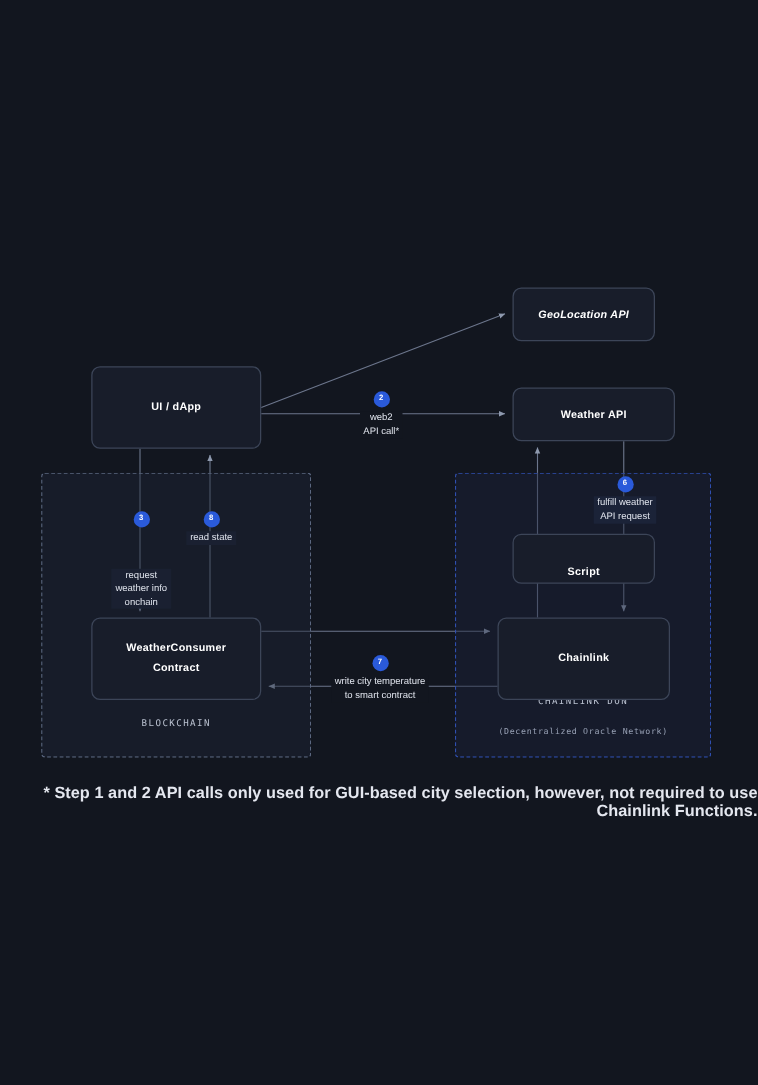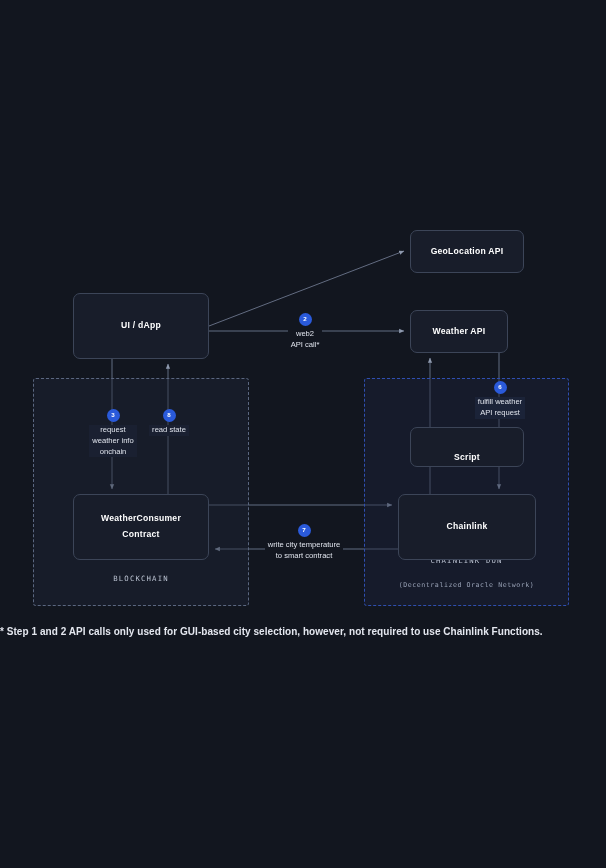--- a/index.html
+++ b/index.html
@@ -79,22 +79,22 @@
     justify-content: center;
     font-size: 8.6px;
     font-weight: bold;
     letter-spacing: 0.25px;
     color: #ffffff;
     line-height: 1.85;
     text-align: center;
     z-index: 3;
   }
   .node.ui        { left: 73px;  top: 293px; width: 136px; height: 66px; }
-  .node.geoloc    { left: 410px; top: 230px; width: 114px; height: 43px; }
-  .node.weather   { left: 410px; top: 310px; width: 98px; height: 43px; }
+  .node.geoloc    { left: 410px; top: 230px; width: 114px; height: 43px; font-style: italic; }
+  .node.weather   { left: 410px; top: 310px; width: 130px; height: 43px; }
   .node.contract  { left: 73px;  top: 494px; width: 136px; height: 66px; }
   .node.script    { left: 410px; top: 427px; width: 114px; height: 40px; justify-content: flex-end; }
   .node.functions { left: 398px; top: 494px; width: 138px; height: 66px; }
 
   
   .step {
     position: absolute;
     display: flex;
     flex-direction: column;
     align-items: center;
@@ -121,35 +121,35 @@
     text-align: center;
     white-space: pre-line;
     background: #12161f;
     padding: 0 3px;
   }
   .step.on-dark .caption { background: #1a2031; }
   .step.on-don  .caption { background: #1b2338; }
 
   .step.s1 { left: 267px; top: 256px; width: 76px; }
   .step.s2 { left: 270px; top: 313px; width: 70px; }
-  .step.s3 { left: 78px;  top: 409px; width: 70px; }
+  .step.s3 { left: 78px;  top: 409px; width: 70px; gap: 30px; }
   .step.s4 { left: 243px; top: 483px; width: 122px; }
   .step.s5 { left: 393px; top: 381px; width: 74px; }
   .step.s6 { left: 463px; top: 381px; width: 74px; }
   .step.s7 { left: 243px; top: 524px; width: 122px; }
   .step.s8 { left: 140px; top: 409px; width: 58px; align-items: center; }
 
   
   .footnote {
     position: absolute;
     left: 0;
     top: 626px;
     width: 606px;
-    text-align: left;
-    font-size: 10px;
+    text-align: right;
+    font-size: 13px;
     font-weight: bold;
     letter-spacing: 0.05px;
     color: #e4e7ef;
   }
 </style>
 </head>
 <body>
 
 <div id="canvas">
 

